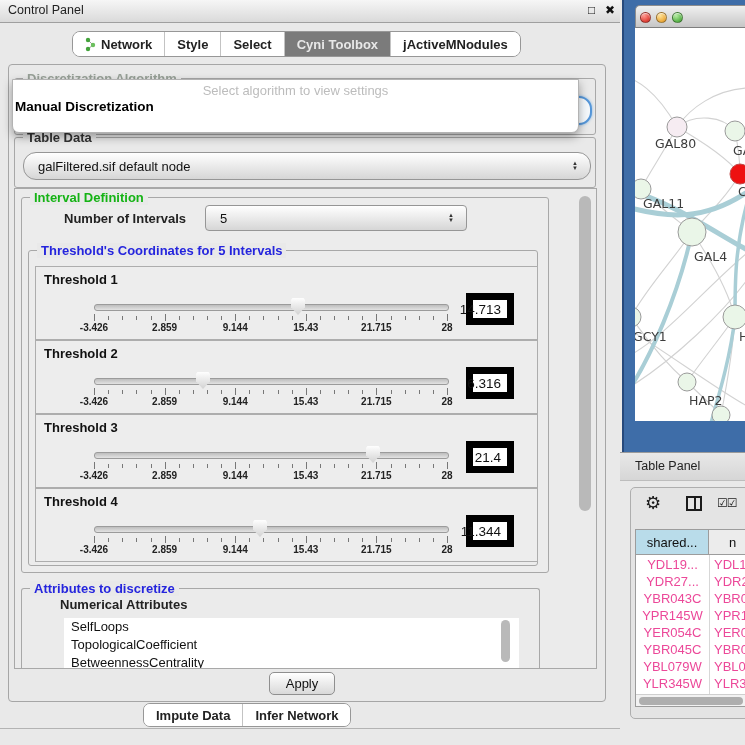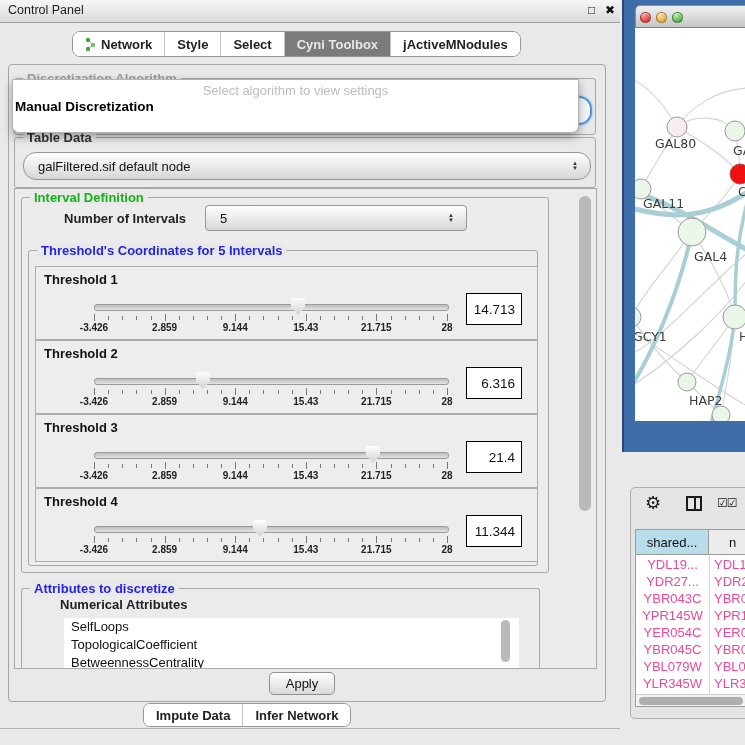--- a/index.html
+++ b/index.html
@@ -28,21 +28,21 @@
   .popup .opt{font-size:13.5px;color:#000;height:16px;line-height:16px;padding-left:2px;white-space:nowrap;}
   .popup .opt.b{font-weight:bold;}
   .scrollpane{left:14px;top:188px;width:581px;height:479px;border:1px solid #a8a8a8;background:#ebebeb;overflow:hidden;}
   .vthumb{position:absolute;background:#b9b9b9;border-radius:6px;}
   .thpanel{position:absolute;left:6px;width:501px;height:72px;border:1px solid #adadad;background:#ededed;}
   .thtitle{position:absolute;left:8px;top:5px;font-weight:bold;font-size:13px;color:#111;}
   .sltrack{position:absolute;height:5px;border-radius:3px;background:linear-gradient(#bdbdbd,#e3e3e3);border:1px solid #9b9b9b;}
   .slhandle{position:absolute;width:14px;height:17px;background:linear-gradient(#fefefe,#d2d2d2);clip-path:polygon(10% 0,90% 0,100% 12%,100% 55%,50% 100%,0 55%,0 12%);filter:drop-shadow(0 1px 1px rgba(0,0,0,.35));}
   .tick{position:absolute;width:1px;background:#777;}
   .ticklabel{position:absolute;font-size:10px;font-weight:bold;color:#222;transform:translateX(-50%);white-space:nowrap;}
-  .valbox{position:absolute;width:56px;height:32px;background:#fff;border:1px solid #000000;font-size:13.5px;color:#111;display:flex;align-items:center;justify-content:flex-end;padding-right:6px;box-sizing:border-box;}
+  .valbox{position:absolute;width:48px;height:32px;background:#fff;border:7px solid #000000;font-size:13.5px;color:#111;display:flex;align-items:center;justify-content:flex-end;padding-right:6px;box-sizing:border-box;}
   .listbox{position:absolute;background:#fff;}
   .listitem{height:18px;line-height:18px;padding-left:7px;font-size:13px;color:#111;white-space:nowrap;}
   .button{position:absolute;background:linear-gradient(#ffffff,#d9d9d9);border:1px solid #8f8f8f;border-radius:5px;font-size:13px;color:#111;display:flex;align-items:center;justify-content:center;}
   
   .rightpanel{left:620px;top:0;width:125px;height:745px;background:#e9e9e9;}
   .netframe{position:absolute;left:2px;top:0;width:123px;height:452px;background:#3e6da8;border-left:2px solid #26497c;box-sizing:border-box;}
   .mactitle{position:absolute;left:11px;top:5px;width:112px;height:23px;background:linear-gradient(#f0f0f0,#c6c6c6);border:1px solid #8d8d8d;border-bottom-color:#7e7e7e;border-radius:5px 0 0 0;box-sizing:border-box;}
   .light{position:absolute;top:6px;width:11px;height:11px;border-radius:50%;box-shadow:inset 0 1px 1px rgba(255,255,255,.7);border:1px solid rgba(0,0,0,.35);box-sizing:border-box;}
   .canvas{position:absolute;left:11px;top:28px;width:112px;height:393px;background:#fff;overflow:hidden;}
   .tablebar{position:absolute;left:0;top:452px;width:125px;height:29px;background:linear-gradient(#e8e8e8,#d6d6d6);border-top:1px solid #9a9a9a;border-bottom:1px solid #bdbdbd;box-sizing:border-box;}
@@ -355,20 +355,23 @@
             <text x="98" y="127" font-size="12.5" fill="#3c3c3c" font-family="&quot;DejaVu Sans&quot;, sans-serif">GA</text>
             <text x="103" y="168" font-size="12.5" fill="#3c3c3c" font-family="&quot;DejaVu Sans&quot;, sans-serif">C</text>
             <text x="8" y="180" font-size="12.5" fill="#3c3c3c" font-family="&quot;DejaVu Sans&quot;, sans-serif">GAL11</text>
             <text x="59" y="233" font-size="12.5" fill="#3c3c3c" font-family="&quot;DejaVu Sans&quot;, sans-serif">GAL4</text>
             <text x="-2" y="313" font-size="12.5" fill="#3c3c3c" font-family="&quot;DejaVu Sans&quot;, sans-serif">GCY1</text>
             <text x="104" y="313" font-size="12.5" fill="#3c3c3c" font-family="&quot;DejaVu Sans&quot;, sans-serif">H</text>
             <text x="54" y="377" font-size="12.5" fill="#3c3c3c" font-family="&quot;DejaVu Sans&quot;, sans-serif">HAP2</text>
           </svg>
       </div>
     </div>
+    <div class="tablebar">
+      <span class="abs" style="left:15px;top:6px;font-size:12.5px;color:#222;">Table Panel</span>
+    </div>
     <div class="tablecard">
       <span class="iconbtn" style="left:14px;top:4px;font-size:18px;">⚙</span>
       <span class="iconbtn" style="left:55px;top:8px;width:16px;height:15px;border:2px solid #1b1b1b;box-sizing:border-box;display:inline-block;">
         <span style="position:absolute;left:6px;top:0;width:2px;height:11px;background:#1b1b1b;"></span>
       </span>
       <span class="iconbtn" style="left:86px;top:8px;font-size:12px;letter-spacing:-1px;">☑☑</span>
       <div class="ttable" id="ttable">
           <div class="thead" style="left: 0px; width: 73px; background: rgb(185, 220, 234); border-right: 1px solid rgb(156, 156, 156);">shared...</div>
           <div class="thead" style="left: 73px; width: 60px; background: rgb(236, 236, 236); justify-content: flex-start; padding-left: 20px;">n</div>
           <div style="position: absolute; left: 73px; top: 25px; width: 1px; height: 153px; background: rgb(215, 215, 215);"></div>

